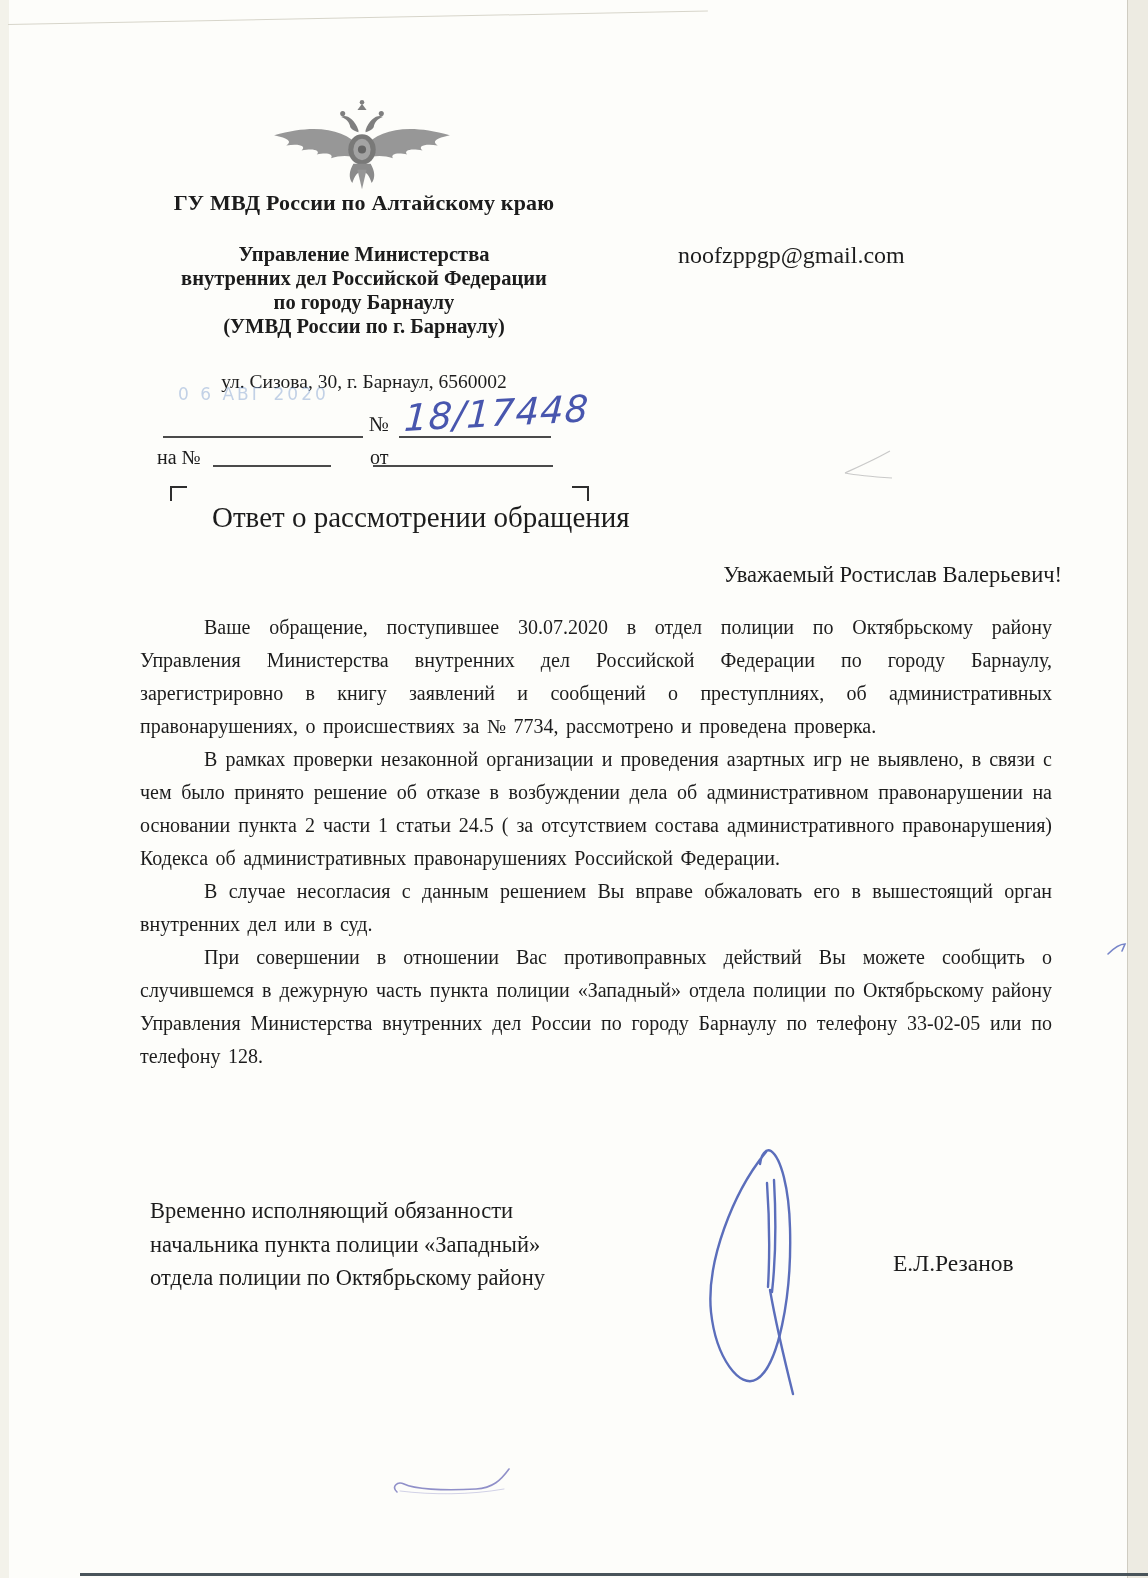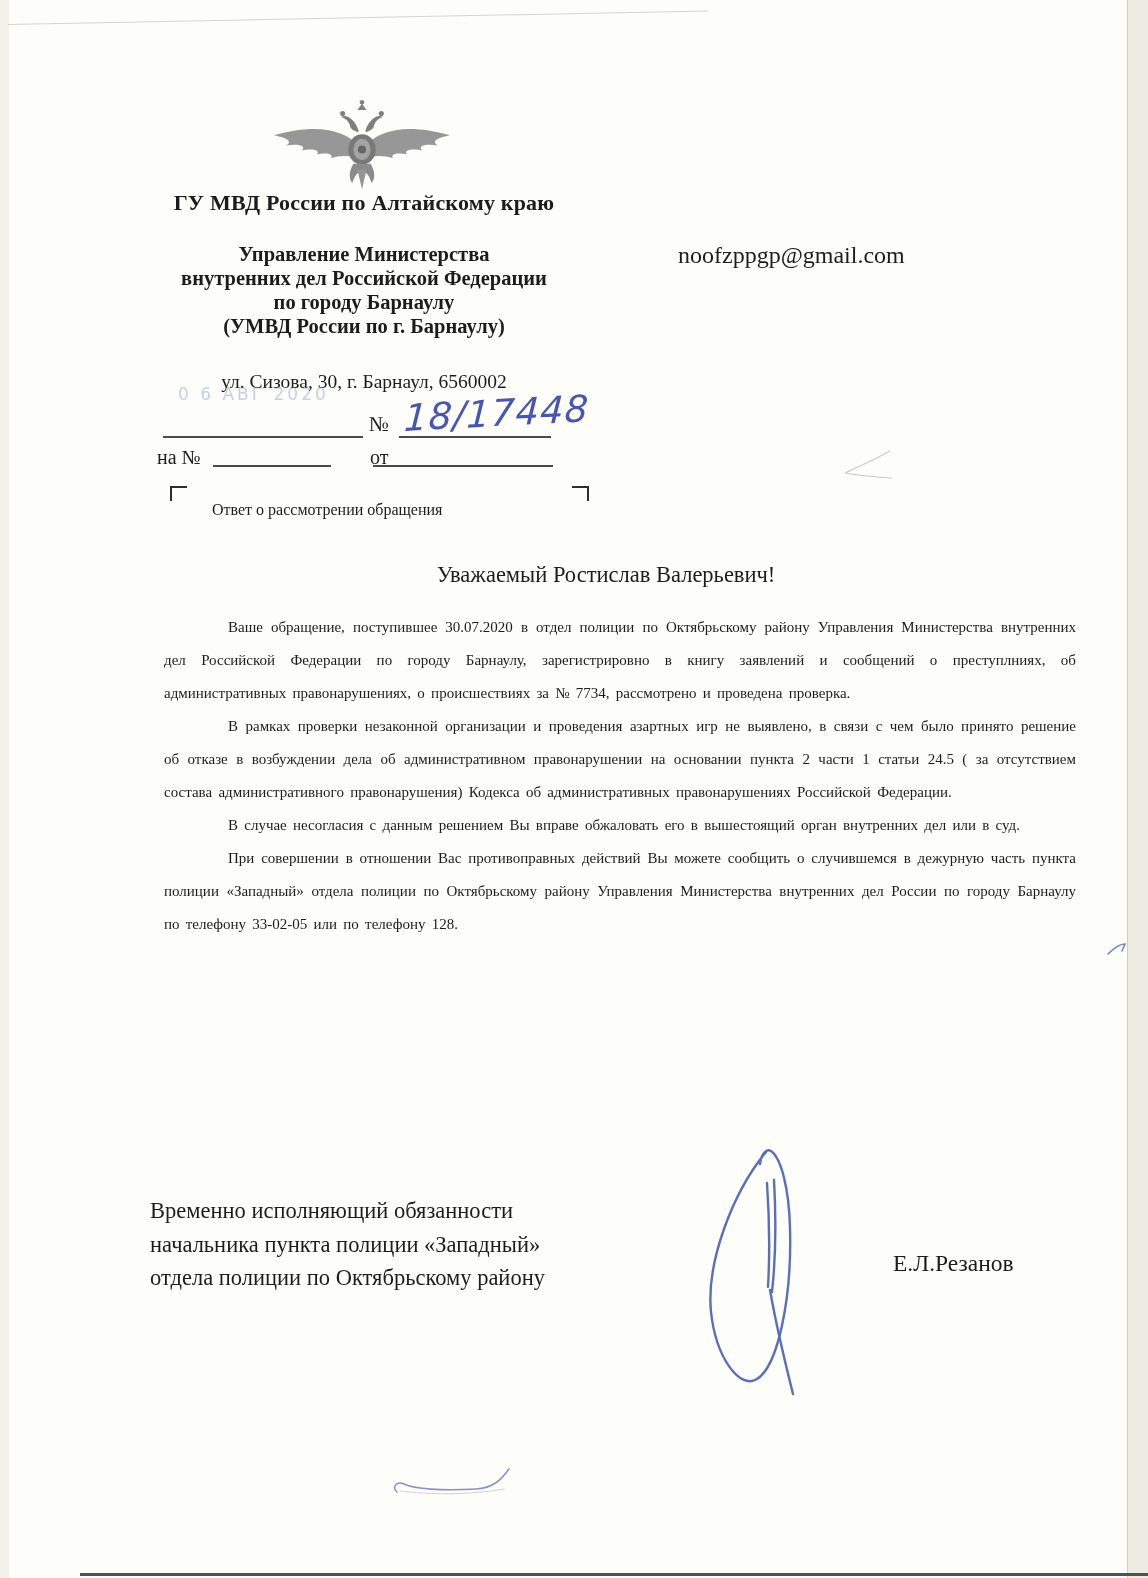--- a/index.html
+++ b/index.html
@@ -35,28 +35,28 @@
   .no-label{position:absolute;left:369px;top:412px;font-size:21px;}
   .hand-number{position:absolute;left:404px;top:392px;font-size:37px;
     font-family:"DejaVu Sans",sans-serif;font-style:italic;
     color:#4856ae;transform:rotate(-3deg) skewX(-6deg);letter-spacing:1px;}
   .na-no{position:absolute;left:157px;top:446px;font-size:20px;text-align:center;}
   .ot-label{position:absolute;left:339px;top:446px;font-size:20px;margin-left:31px;}
   
   .corner{position:absolute;width:15px;height:13px;border-top:2.5px solid #2e2e2e;}
   .corner.l{left:170px;top:486px;border-left:2.5px solid #2e2e2e;}
   .corner.r{left:572px;top:486px;border-right:2.5px solid #2e2e2e;}
-  .subject{position:absolute;left:212px;top:501px;font-size:16px;}
+  .subject{position:absolute;left:212px;top:501px;font-size:29px;}
   
   .recipient{position:absolute;left:678px;top:239px;font-size:24px;line-height:33px;}
   
   .salutation{position:absolute;left:150px;width:912px;top:562px;
-    text-align:center;font-size:22.5px;}
-  .body-text{position:absolute;left:164px;top:611px;width:912px;
-    font-size:15px;line-height:33px;text-align:justify;}
+    text-align:right;font-size:22.5px;}
+  .body-text{position:absolute;left:140px;top:611px;width:912px;
+    font-size:20px;line-height:33px;text-align:justify;}
   .body-text p{margin:0;text-indent:64px;word-spacing:2.5px;}
   
   .sig-title{position:absolute;left:150px;top:1194px;font-size:22.5px;line-height:33.5px;}
   .sig-name{position:absolute;left:893px;top:1250px;font-size:23.5px;}
   .ink{position:absolute;left:0;top:0;width:1148px;height:1578px;pointer-events:none;}
 </style>
 </head>
 <body>
 
 <div class="page">

